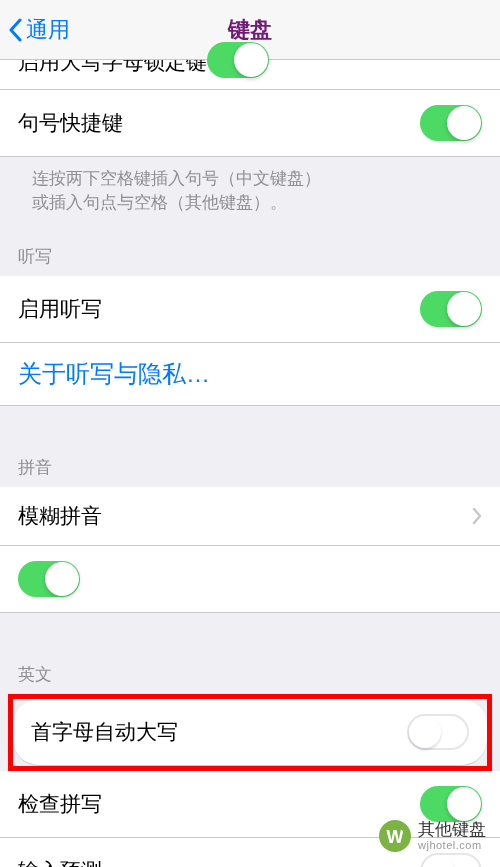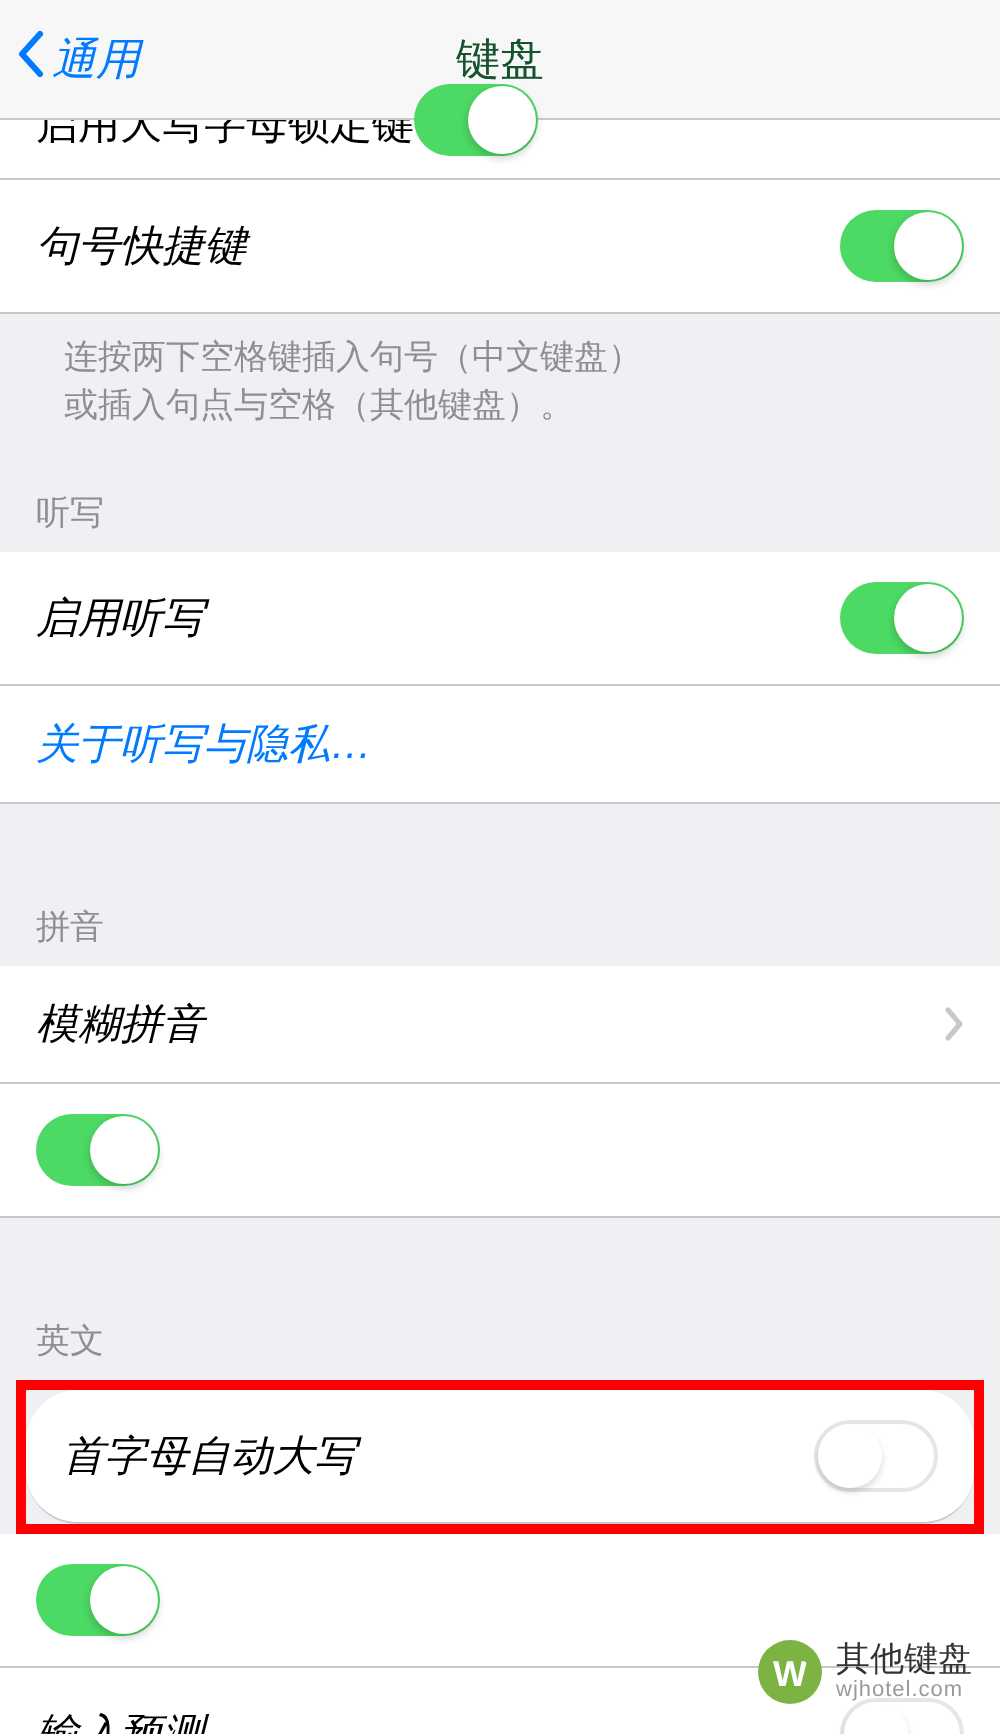--- a/index.html
+++ b/index.html
@@ -14,68 +14,66 @@
     .nav-bar {
       height: 60px;
       background: #f7f7f8;
       border-bottom: 1px solid #c8c7cc;
       display: flex;
       align-items: center;
       position: relative;
     }
     .back-button {
       display: flex;
-      align-items: flex-start;
+      align-items: center;
       color: #007aff;
       font-size: 22px;
       padding-left: 8px;
       cursor: pointer;
-      font-style: italic;
     }
     .back-chevron {
       width: 14px;
       height: 24px;
       margin-right: 4px;
     }
     .nav-title {
       position: absolute;
       left: 50%;
       transform: translateX(-50%);
       font-size: 22px;
-      font-weight: 400;
-      color: #14532d;
+      font-weight: 700;
+      color: #701a75;
     }
     .cell {
       background: #fff;
       border-bottom: 1px solid #c8c7cc;
       padding: 15px 18px;
       display: flex;
       align-items: center;
       justify-content: space-between;
       min-height: 58px;
-      font-style: italic;
     }
     .cell:first-child {
       border-top: 1px solid #c8c7cc;
     }
     .cell-partial {
       background: #fff;
       border-bottom: 1px solid #c8c7cc;
       padding: 0 18px 10px 18px;
       display: flex;
       align-items: flex-start;
       justify-content: flex-start;
       height: 30px;
     }
     .cell-label {
       font-size: 21px;
       color: #000;
     }
     .cell-link {
-      font-size: 21px;
+      font-size: 24px;
       color: #007aff;
     }
     .toggle {
       width: 62px;
       height: 36px;
       border-radius: 18px;
       position: relative;
       flex-shrink: 0;
     }
     .toggle-on {
@@ -199,20 +197,21 @@
 <div class="highlight-box">
   <div class="cell">
     <span class="cell-label">首字母自动大写</span>
     <div class="toggle toggle-off">
       <div class="toggle-knob"></div>
     </div>
   </div>
 </div>
 
 <div class="cell" style="border-top:none">
+  <span class="cell-label">检查拼写</span>
   <div class="toggle toggle-on">
     <div class="toggle-knob"></div>
   </div>
 </div>
 
 <div class="cell">
   <span class="cell-label">输入预测</span>
   <div class="toggle toggle-off">
     <div class="toggle-knob"></div>
   </div>

